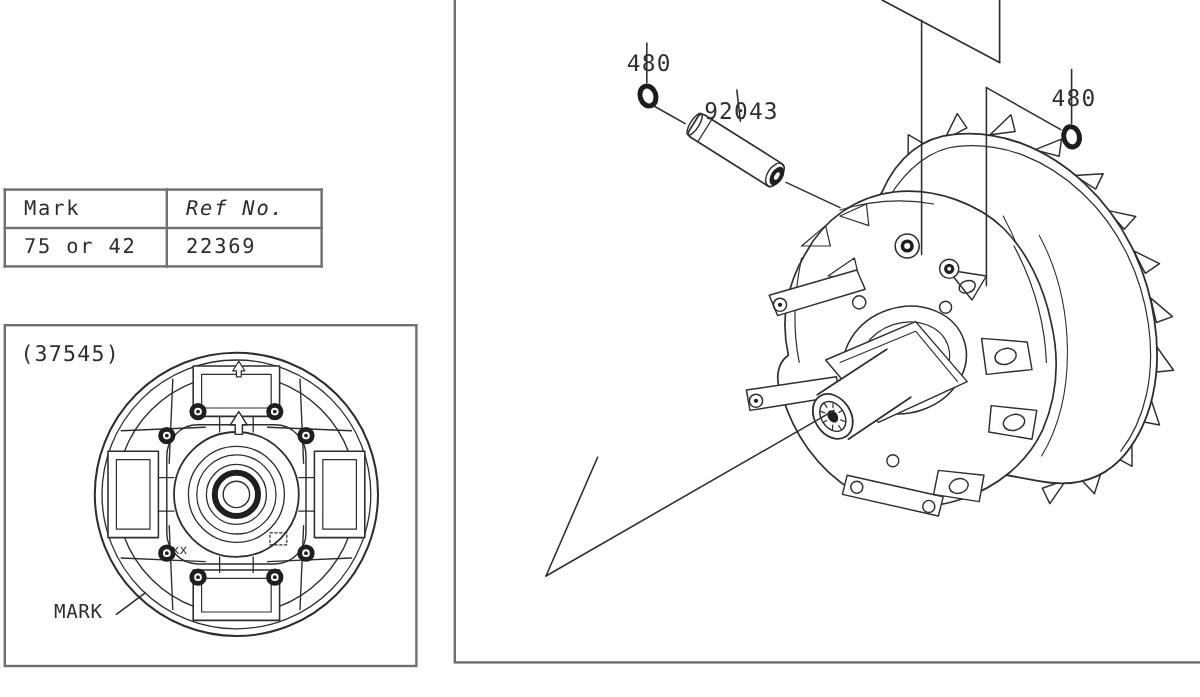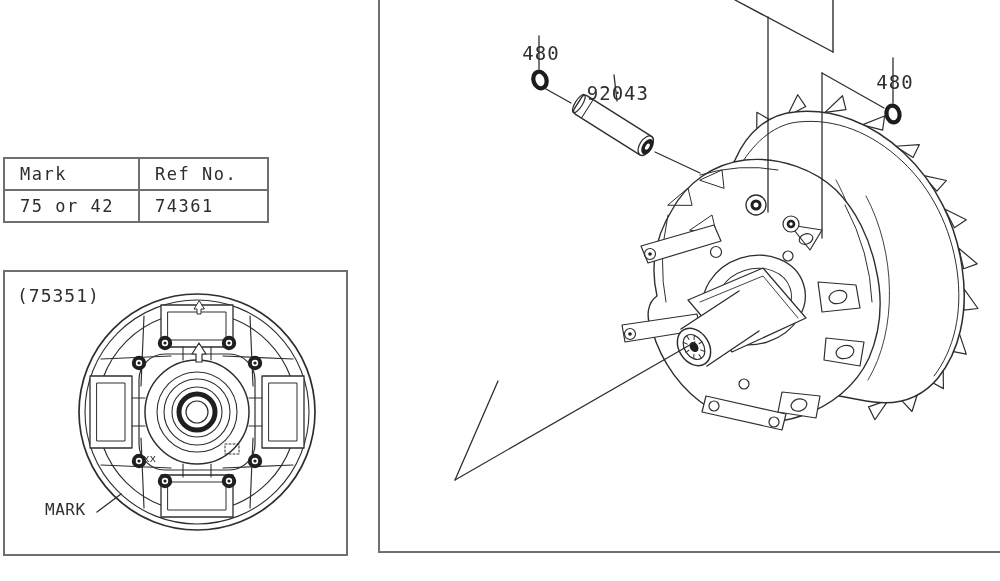--- a/index.html
+++ b/index.html
@@ -8,21 +8,21 @@
   .canvas{position:absolute;inset:0;}
   svg.art{position:absolute;left:0;top:0;pointer-events:none;}
   .box{position:absolute;border:2px solid #6f6f6f;background:transparent;box-sizing:border-box;}
   .detail-box{left:3px;top:270px;width:345px;height:286px;}
   .main-box{left:378px;top:-6px;width:630px;height:559px;}
   .ref-table{position:absolute;left:3px;top:157px;border-collapse:collapse;
              color:#2d2d2d;font-size:17px;letter-spacing:1.5px;}
   .ref-table td,.ref-table th{border:2px solid #6f6f6f;font-weight:normal;text-align:left;
              padding:3px 6px 3px 15px;height:24px;}
   .ref-table .c1{width:112px;}
-  .ref-table .c2{width:106px;}
+  .ref-table .c2{width:106px;font-style:italic;}
   .lbl{position:absolute;color:#2f2f2f;letter-spacing:1px;white-space:nowrap;}
   .lbl-partno{font-size:19px;margin-top:32px;}
   .lbl-49093{left:17px;top:285px;font-size:18px;}
   .lbl-mark{left:45px;top:500px;font-size:16px;letter-spacing:0.5px;}
   .lbl-480-left{left:519px;top:10px;width:44px;text-align:center;}
   .lbl-92043{left:583px;top:50px;width:66px;text-align:right;}
   .lbl-480-right{left:872px;top:39px;width:46px;text-align:center;}
 </style>
 </head>
 <body>
@@ -30,21 +30,21 @@
 <div class="canvas">
 
   <table class="ref-table">
     <tbody>
         <tr>
       <th class="c1">Mark</th>
       <th class="c2">Ref No.</th>
     </tr>
     <tr>
       <td>75 or 42</td>
-      <td>74361</td>
+      <td>22369</td>
     </tr>
   </tbody>
     </table>
 
   <div class="box detail-box"></div>
   <div class="box main-box"></div>
 
   <svg class="art" width="1000" height="581" viewBox="0 0 1000 581" fill="none" stroke="#2e2e2e" stroke-width="1.3" stroke-linecap="round" stroke-linejoin="round">
     <defs>
       <path id="fin" d="M -9,1 L 9,-15 L 12,-1 Z" fill="#ffffff"></path>
@@ -240,18 +240,18 @@
       <path d="M768,17 L768,212"></path>
       <path d="M822,73 L822,238"></path>
 
       <g stroke-width="1.3">
         <path d="M695,342 L455,480"></path>
         <path d="M455,480 L498,381"></path>
       </g>
     </g>
   </svg>
 
-  <div class="lbl lbl-49093">(75351)</div>
+  <div class="lbl lbl-49093">(37545)</div>
   <div class="lbl lbl-mark">MARK</div>
   <div class="lbl lbl-partno lbl-480-left">480</div>
   <div class="lbl lbl-partno lbl-92043">92043</div>
   <div class="lbl lbl-partno lbl-480-right">480</div>
 </div>
 
 </body></html>

